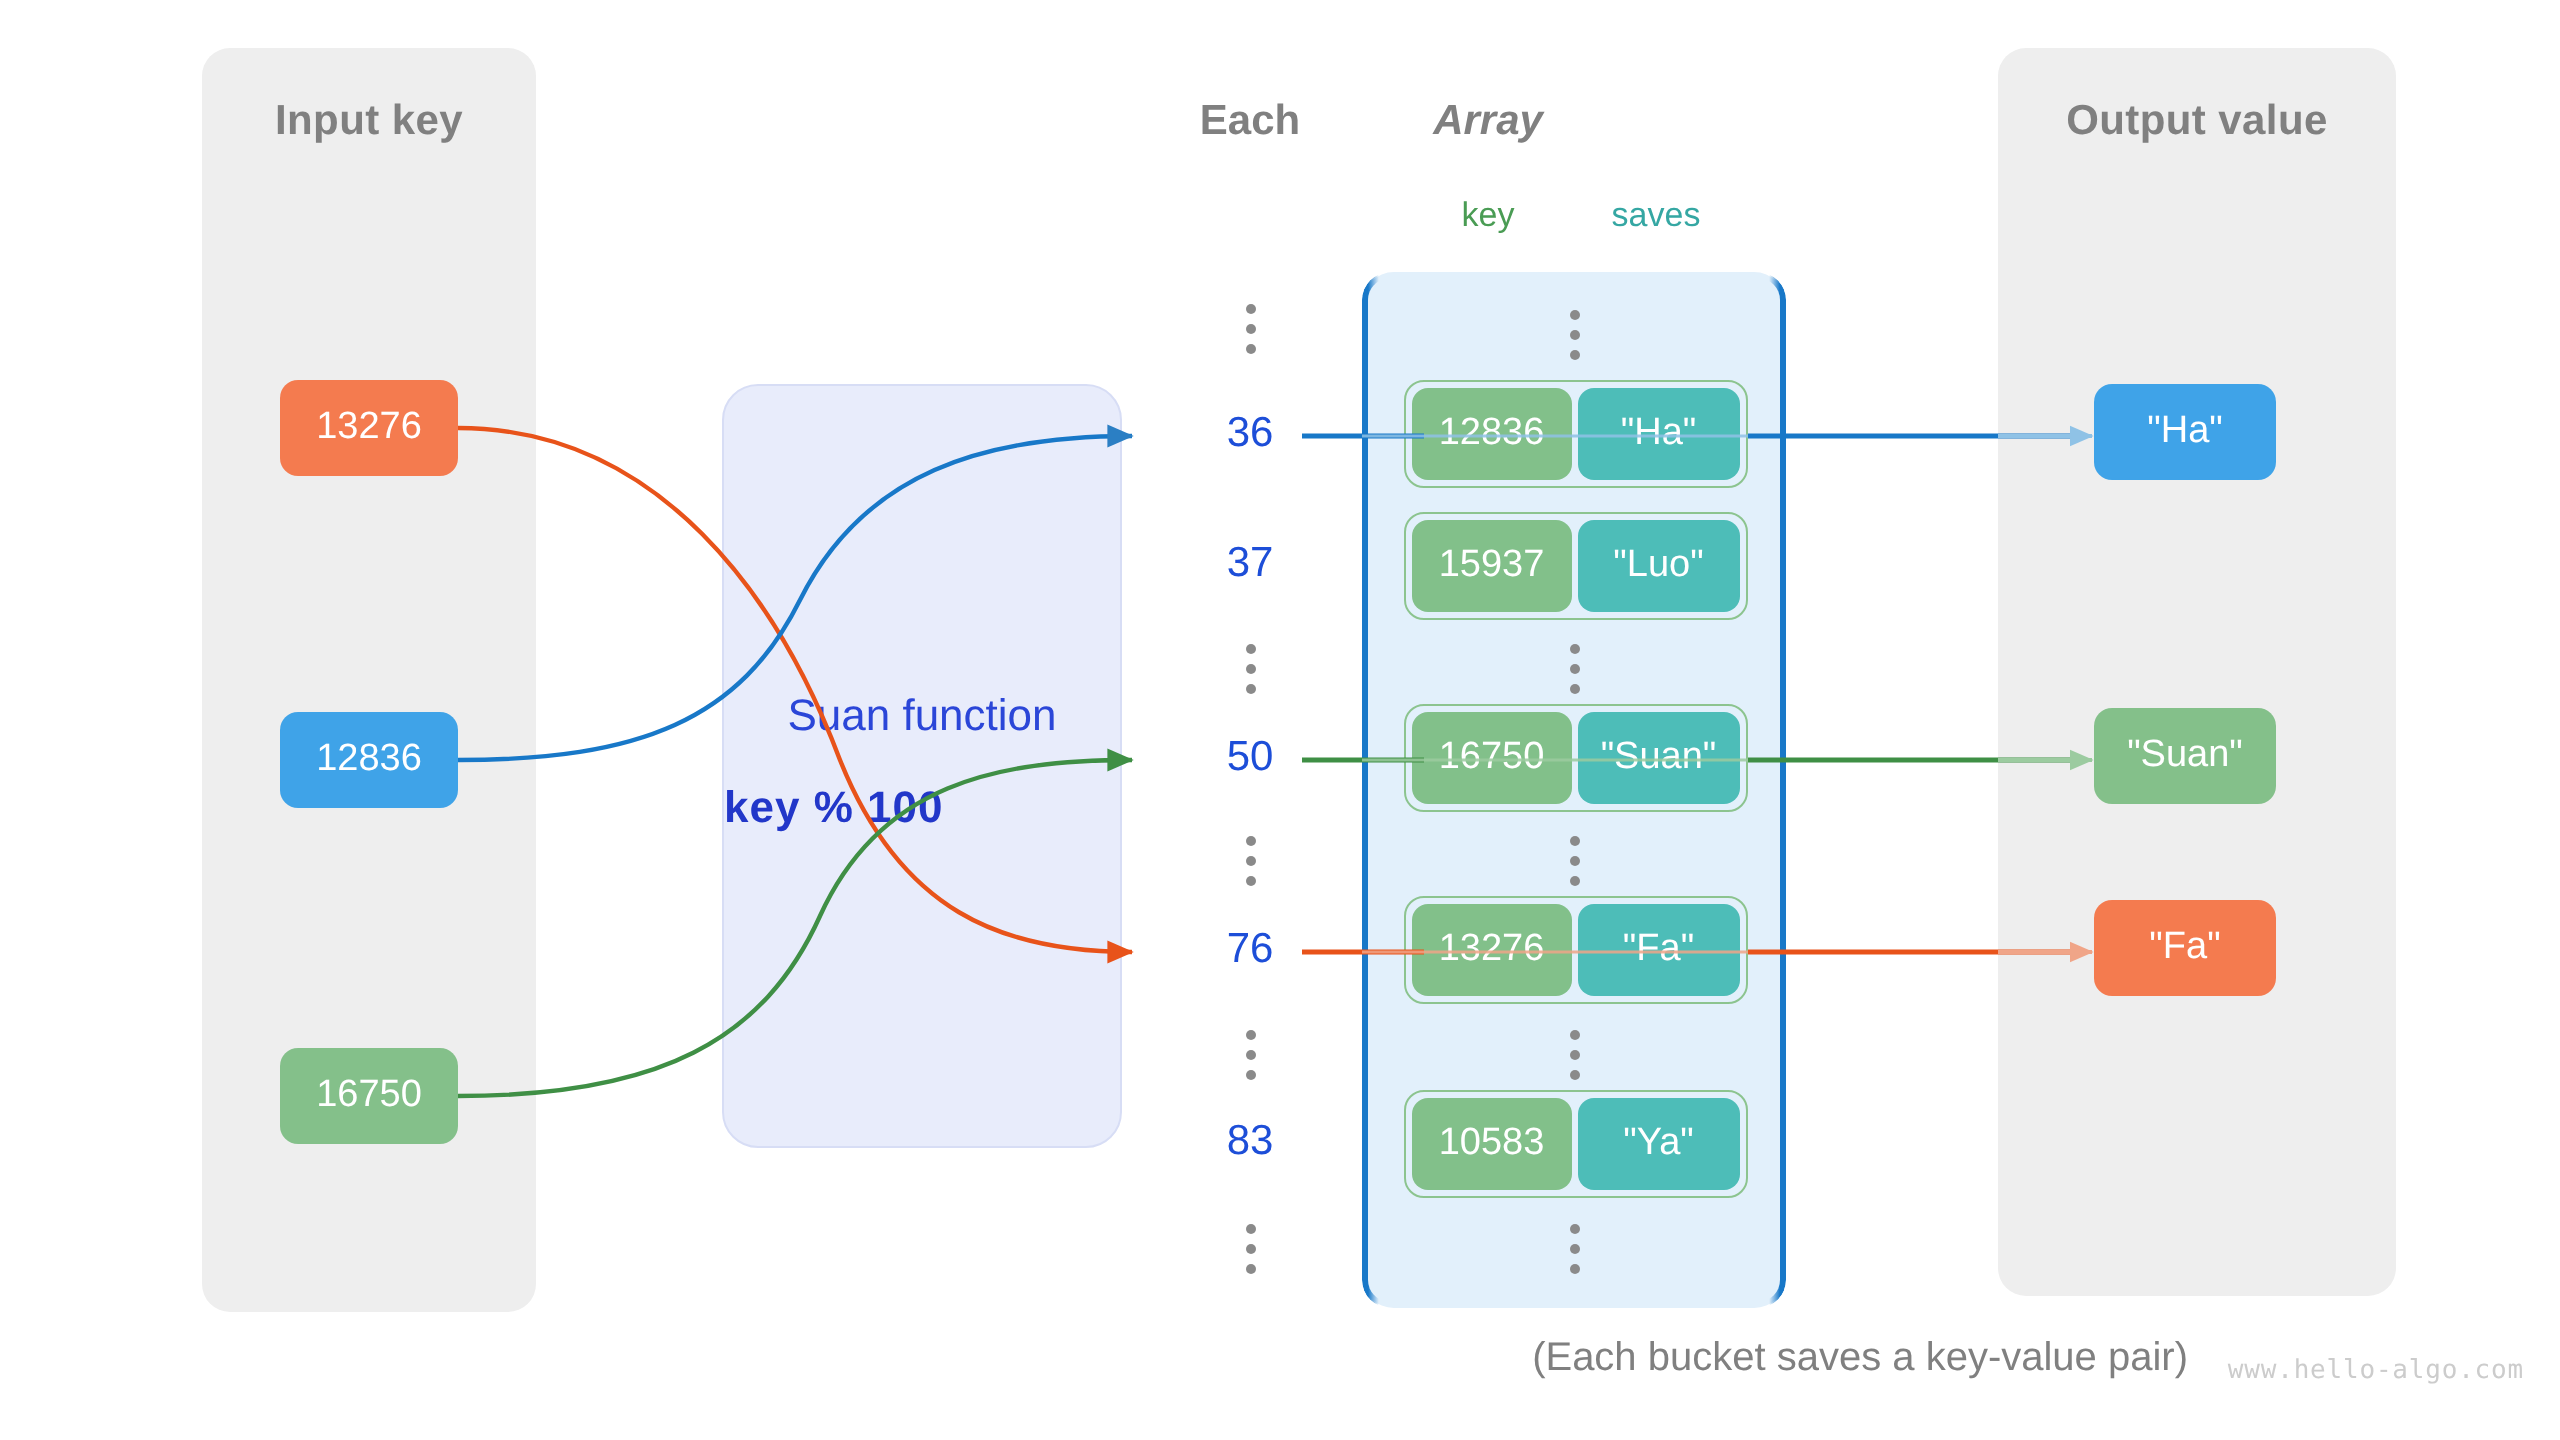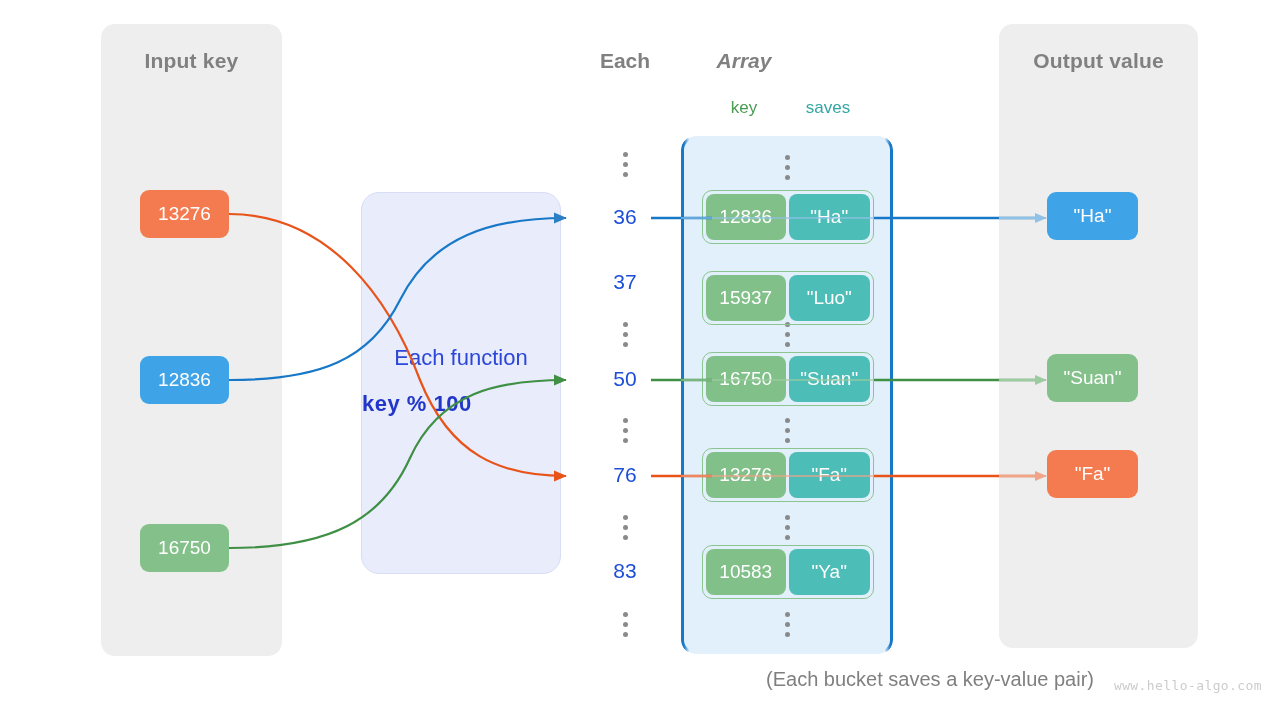--- a/index.html
+++ b/index.html
@@ -17,21 +17,21 @@
     background: #ffffff;
     overflow: hidden;
   }
 
   
   .panel {
     position: absolute;
     background: #eeeeee;
     border-radius: 14px;
   }
-  #input-panel  { left: 101px; top: 24px; width: 181px; height: 632px; }
+  #input-panel  { left: 101px; top: 24px; width: 167px; height: 632px; }
   #output-panel { left: 999px; top: 24px; width: 199px; height: 624px; }
 
   .panel-title {
     position: absolute;
     width: 100%;
     top: 25px;
     text-align: center;
     font-size: 21px;
     font-weight: bold;
     color: #808080;
@@ -225,21 +225,21 @@
 <div id="stage">
 
   <div id="input-panel" class="panel">
     <div class="panel-title">Input key</div>
   </div>
   <div class="pill pill-in" style="top:190px;background:#f47b4f;">13276</div>
   <div class="pill pill-in" style="top:356px;background:#3fa3e8;">12836</div>
   <div class="pill pill-in" style="top:524px;background:#84c08a;">16750</div>
 
   <div id="hash-box">
-    <div id="hash-title">Each function</div>
+    <div id="hash-title">Suan function</div>
     <div id="hash-formula">key % 100</div>
   </div>
 
   <div id="head-index" class="col-head">Each</div>
   <div id="head-array" class="col-head">Array</div>
   <div id="head-key" class="sub-head">key</div>
   <div id="head-value" class="sub-head">saves</div>
 
   <div class="vdots" style="left:615px;top:152px;">
       <i></i>
@@ -300,21 +300,21 @@
   <div class="vdots" style="left:777px;top:612px;">
       <i></i>
       <i></i>
       <i></i>
     </div>
 
   <div class="bucket" style="top:190px;">
     <div class="bucket-key">12836</div>
     <div class="bucket-val">"Ha"</div>
   </div>
-  <div class="bucket" style="top:271px;">
+  <div class="bucket" style="top:256px;">
     <div class="bucket-key">15937</div>
     <div class="bucket-val">"Luo"</div>
   </div>
   <div class="bucket" style="top:352px;">
     <div class="bucket-key">16750</div>
     <div class="bucket-val">"Suan"</div>
   </div>
   <div class="bucket" style="top:448px;">
     <div class="bucket-key">13276</div>
     <div class="bucket-val">"Fa"</div>

